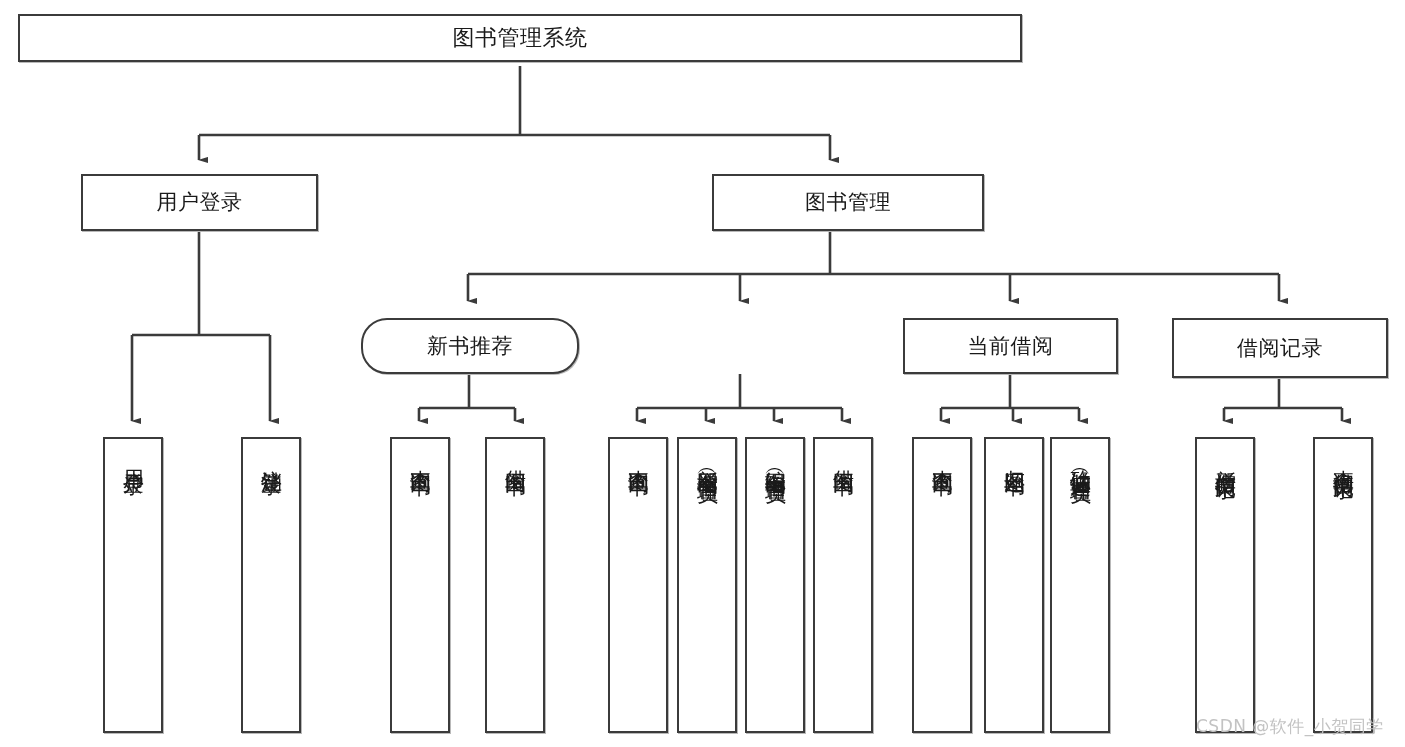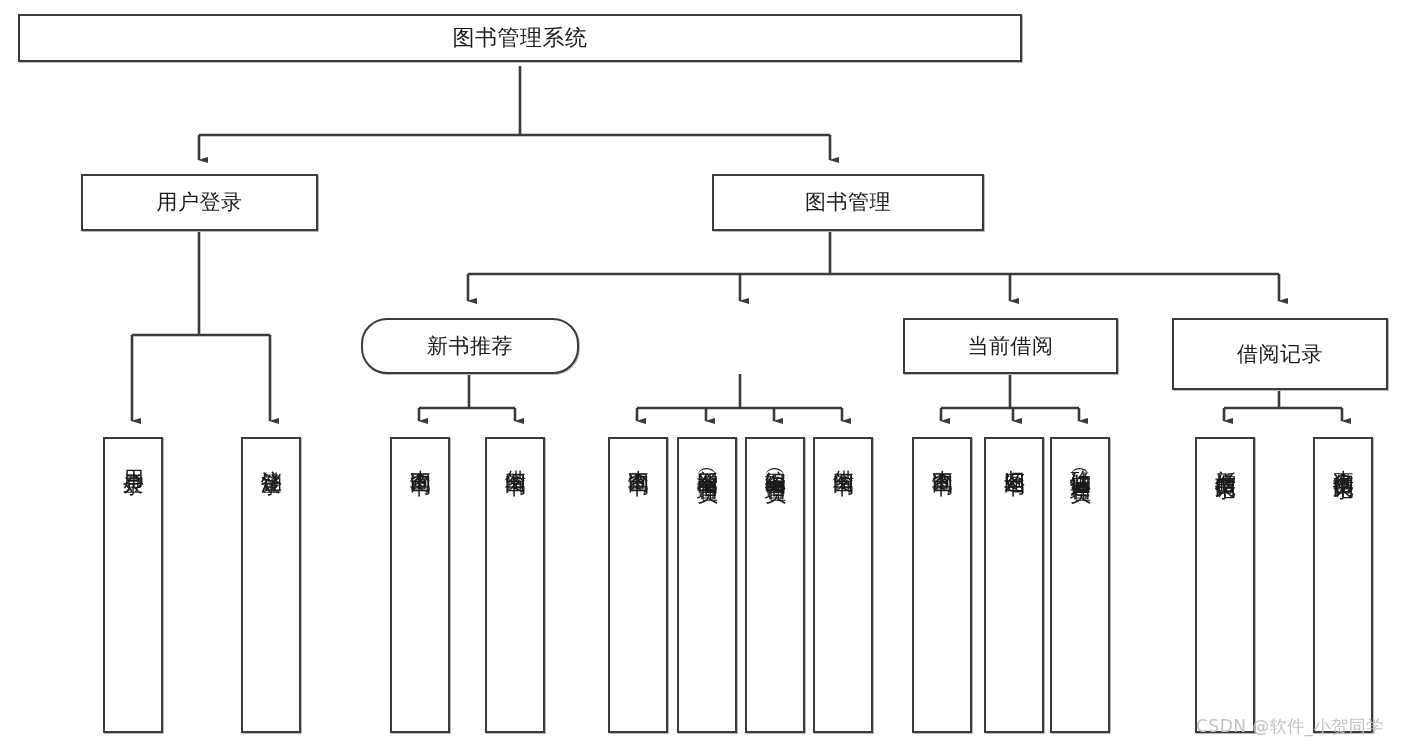--- a/index.html
+++ b/index.html
@@ -138,21 +138,21 @@
   <div class="node horiz" style="left: 712px; top: 174px; width: 272px; height: 57px; border-color: rgb(59, 59, 59); background: rgb(255, 255, 255); color: rgb(26, 26, 26);">
     <span class="lbl">图书管理</span>
   </div>
 
   <div class="node horiz" style="left: 361px; top: 318px; width: 218px; height: 56px; border-color: rgb(59, 59, 59); background: rgb(255, 255, 255); color: rgb(26, 26, 26); border-radius: 26px;">
     <span class="lbl">新书推荐</span>
   </div>
   <div class="node horiz" style="left: 903px; top: 318px; width: 215px; height: 56px; border-color: rgb(59, 59, 59); background: rgb(255, 255, 255); color: rgb(26, 26, 26);">
     <span class="lbl">当前借阅</span>
   </div>
-  <div class="node horiz" style="left: 1172px; top: 318px; width: 216px; height: 72px; border-color: rgb(59, 59, 59); background: rgb(255, 255, 255); color: rgb(26, 26, 26);">
+  <div class="node horiz" style="left: 1172px; top: 318px; width: 216px; height: 60px; border-color: rgb(59, 59, 59); background: rgb(255, 255, 255); color: rgb(26, 26, 26);">
     <span class="lbl">借阅记录</span>
   </div>
 
   <div class="node vert" style="left: 103px; top: 437px; width: 60px; height: 296px; border-color: rgb(59, 59, 59); background: rgb(255, 255, 255); color: rgb(26, 26, 26);">
     <span class="lbl">用户登录</span>
   </div>
   <div class="node vert" style="left: 241px; top: 437px; width: 60px; height: 296px; border-color: rgb(59, 59, 59); background: rgb(255, 255, 255); color: rgb(26, 26, 26);">
     <span class="lbl">注销登录</span>
   </div>
   <div class="node vert" style="left: 390px; top: 437px; width: 60px; height: 296px; border-color: rgb(59, 59, 59); background: rgb(255, 255, 255); color: rgb(26, 26, 26);">

